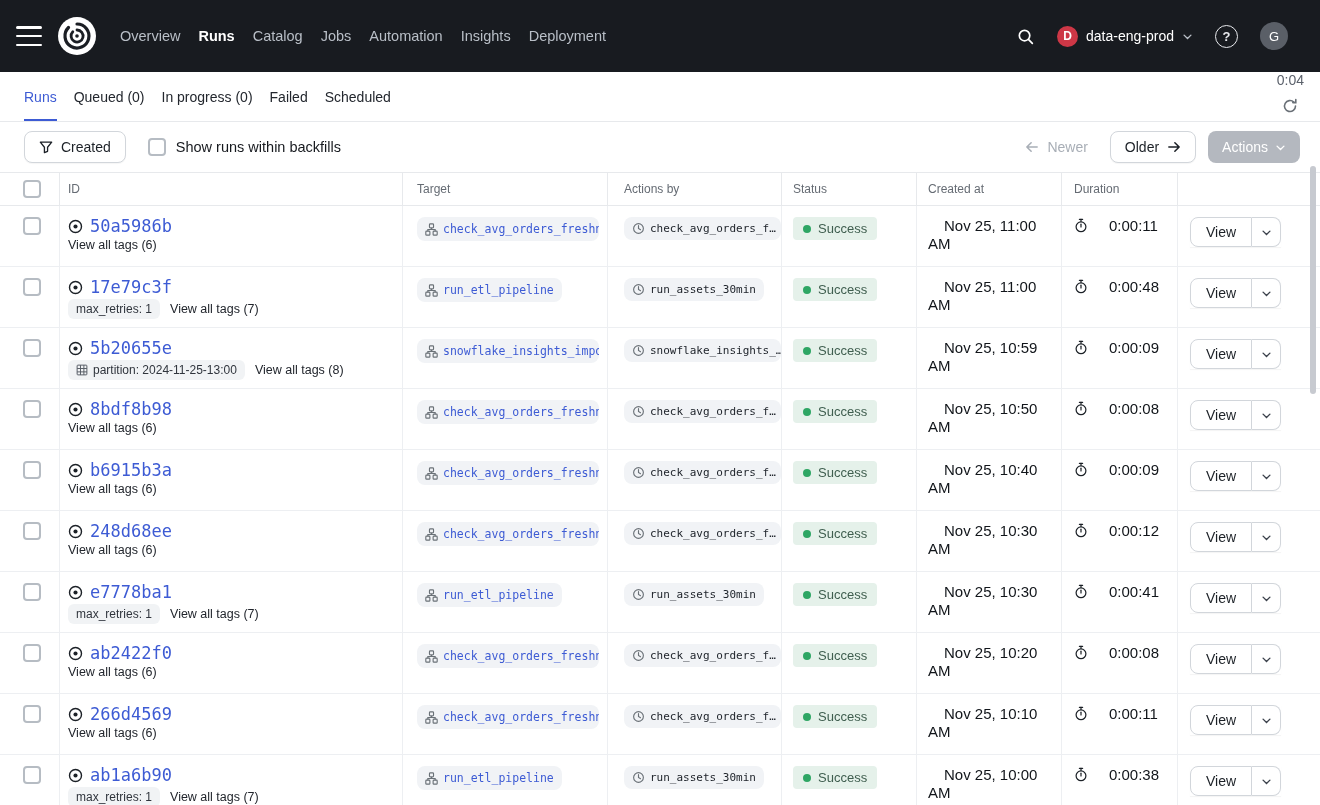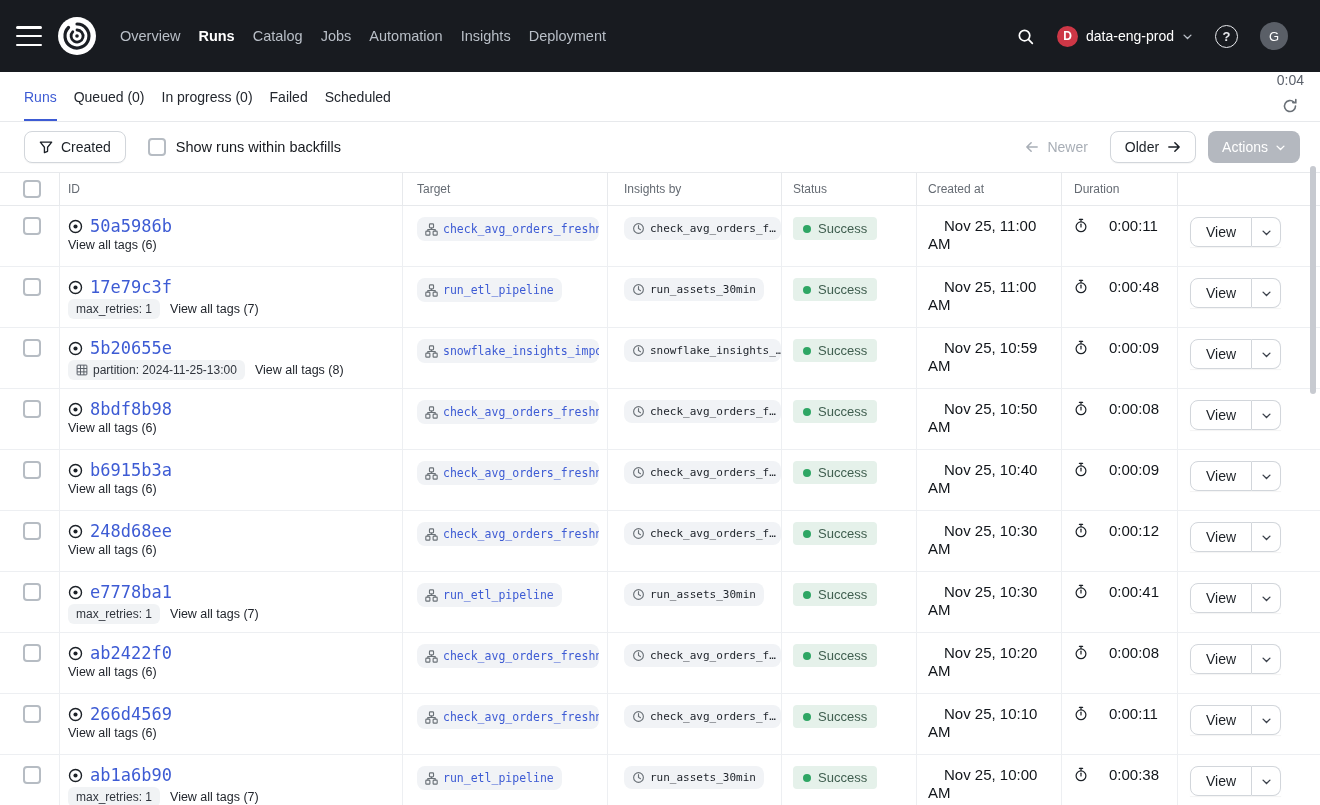--- a/index.html
+++ b/index.html
@@ -220,21 +220,21 @@
   </div>
 </div>
 
 <div>
   <div class="thead grid-cols">
     <div class="hcell p-check">
         <span class="checkbox"></span>
       </div>
     <div class="hcell p-id">ID</div>
     <div class="hcell p-target">Target</div>
-    <div class="hcell p-launched">Insights by</div>
+    <div class="hcell p-launched">Actions by</div>
     <div class="hcell p-status">Status</div>
     <div class="hcell p-created">Created at</div>
     <div class="hcell p-duration">Duration</div>
     <div class="hcell"></div>
   </div>
   <div id="table-body">
   <div class="trow grid-cols">
     <div class="cell p-check"><span class="checkbox"></span></div>
     <div class="cell p-id">
       <div class="id-line">

